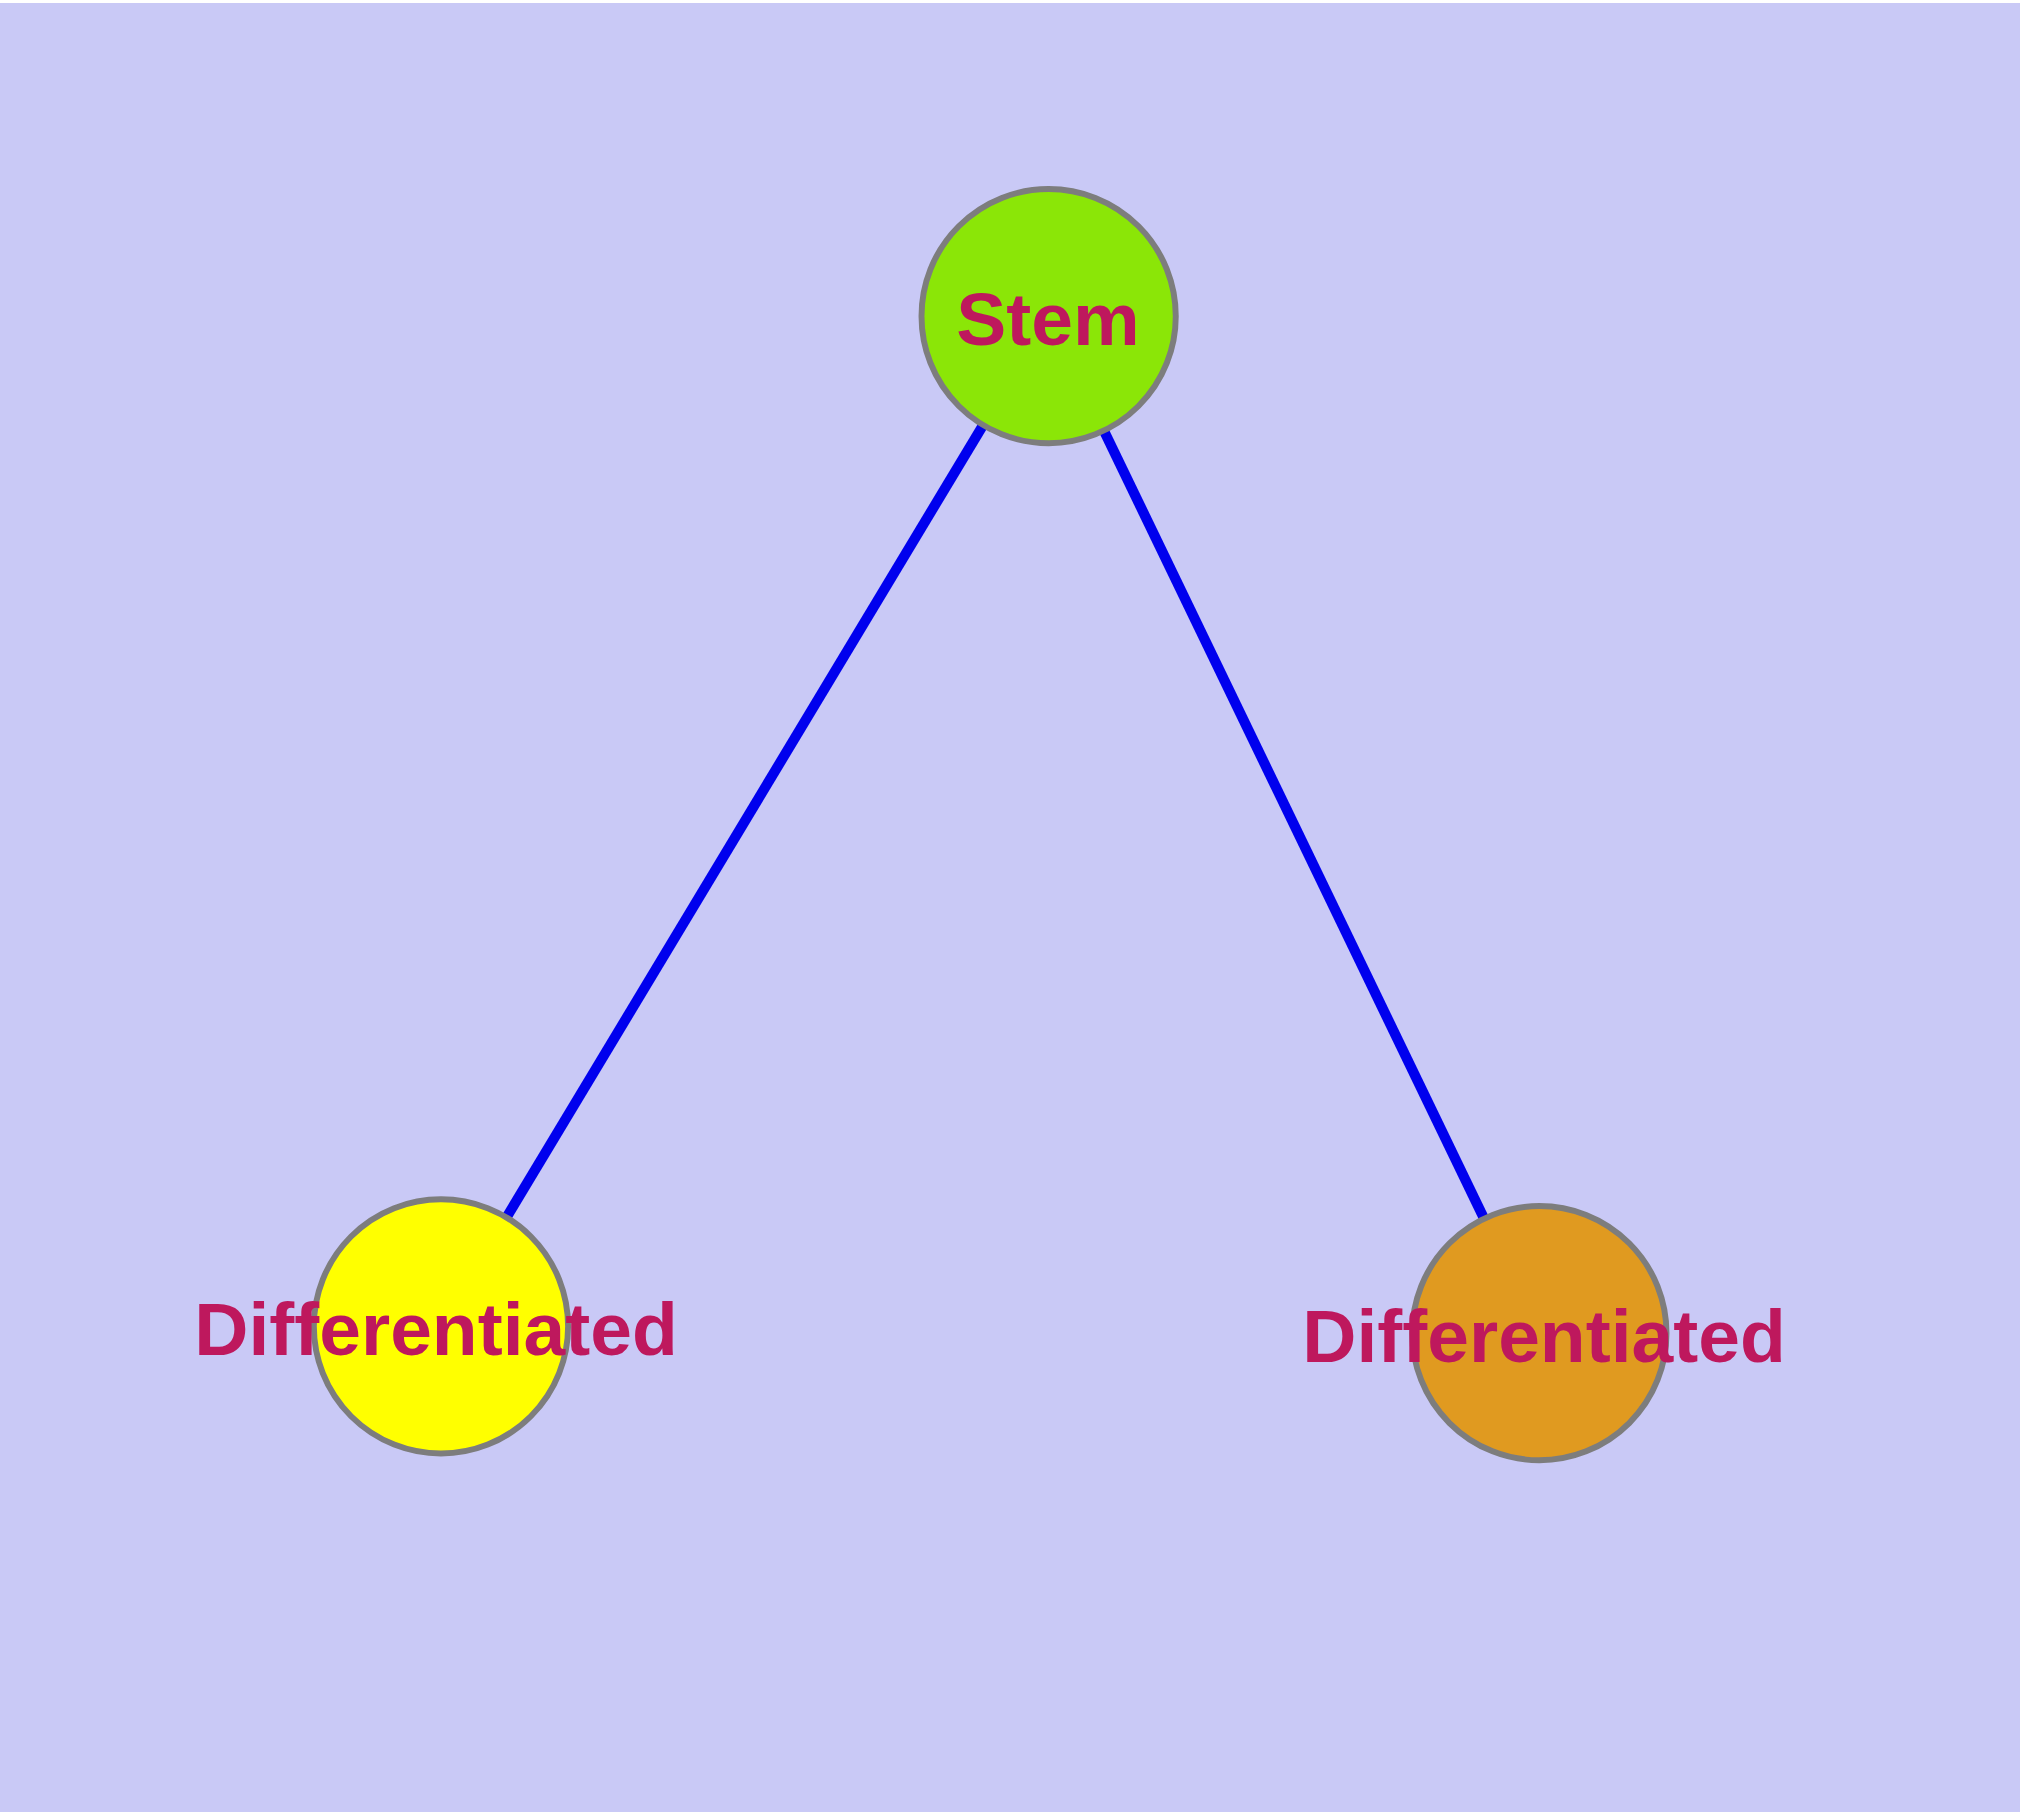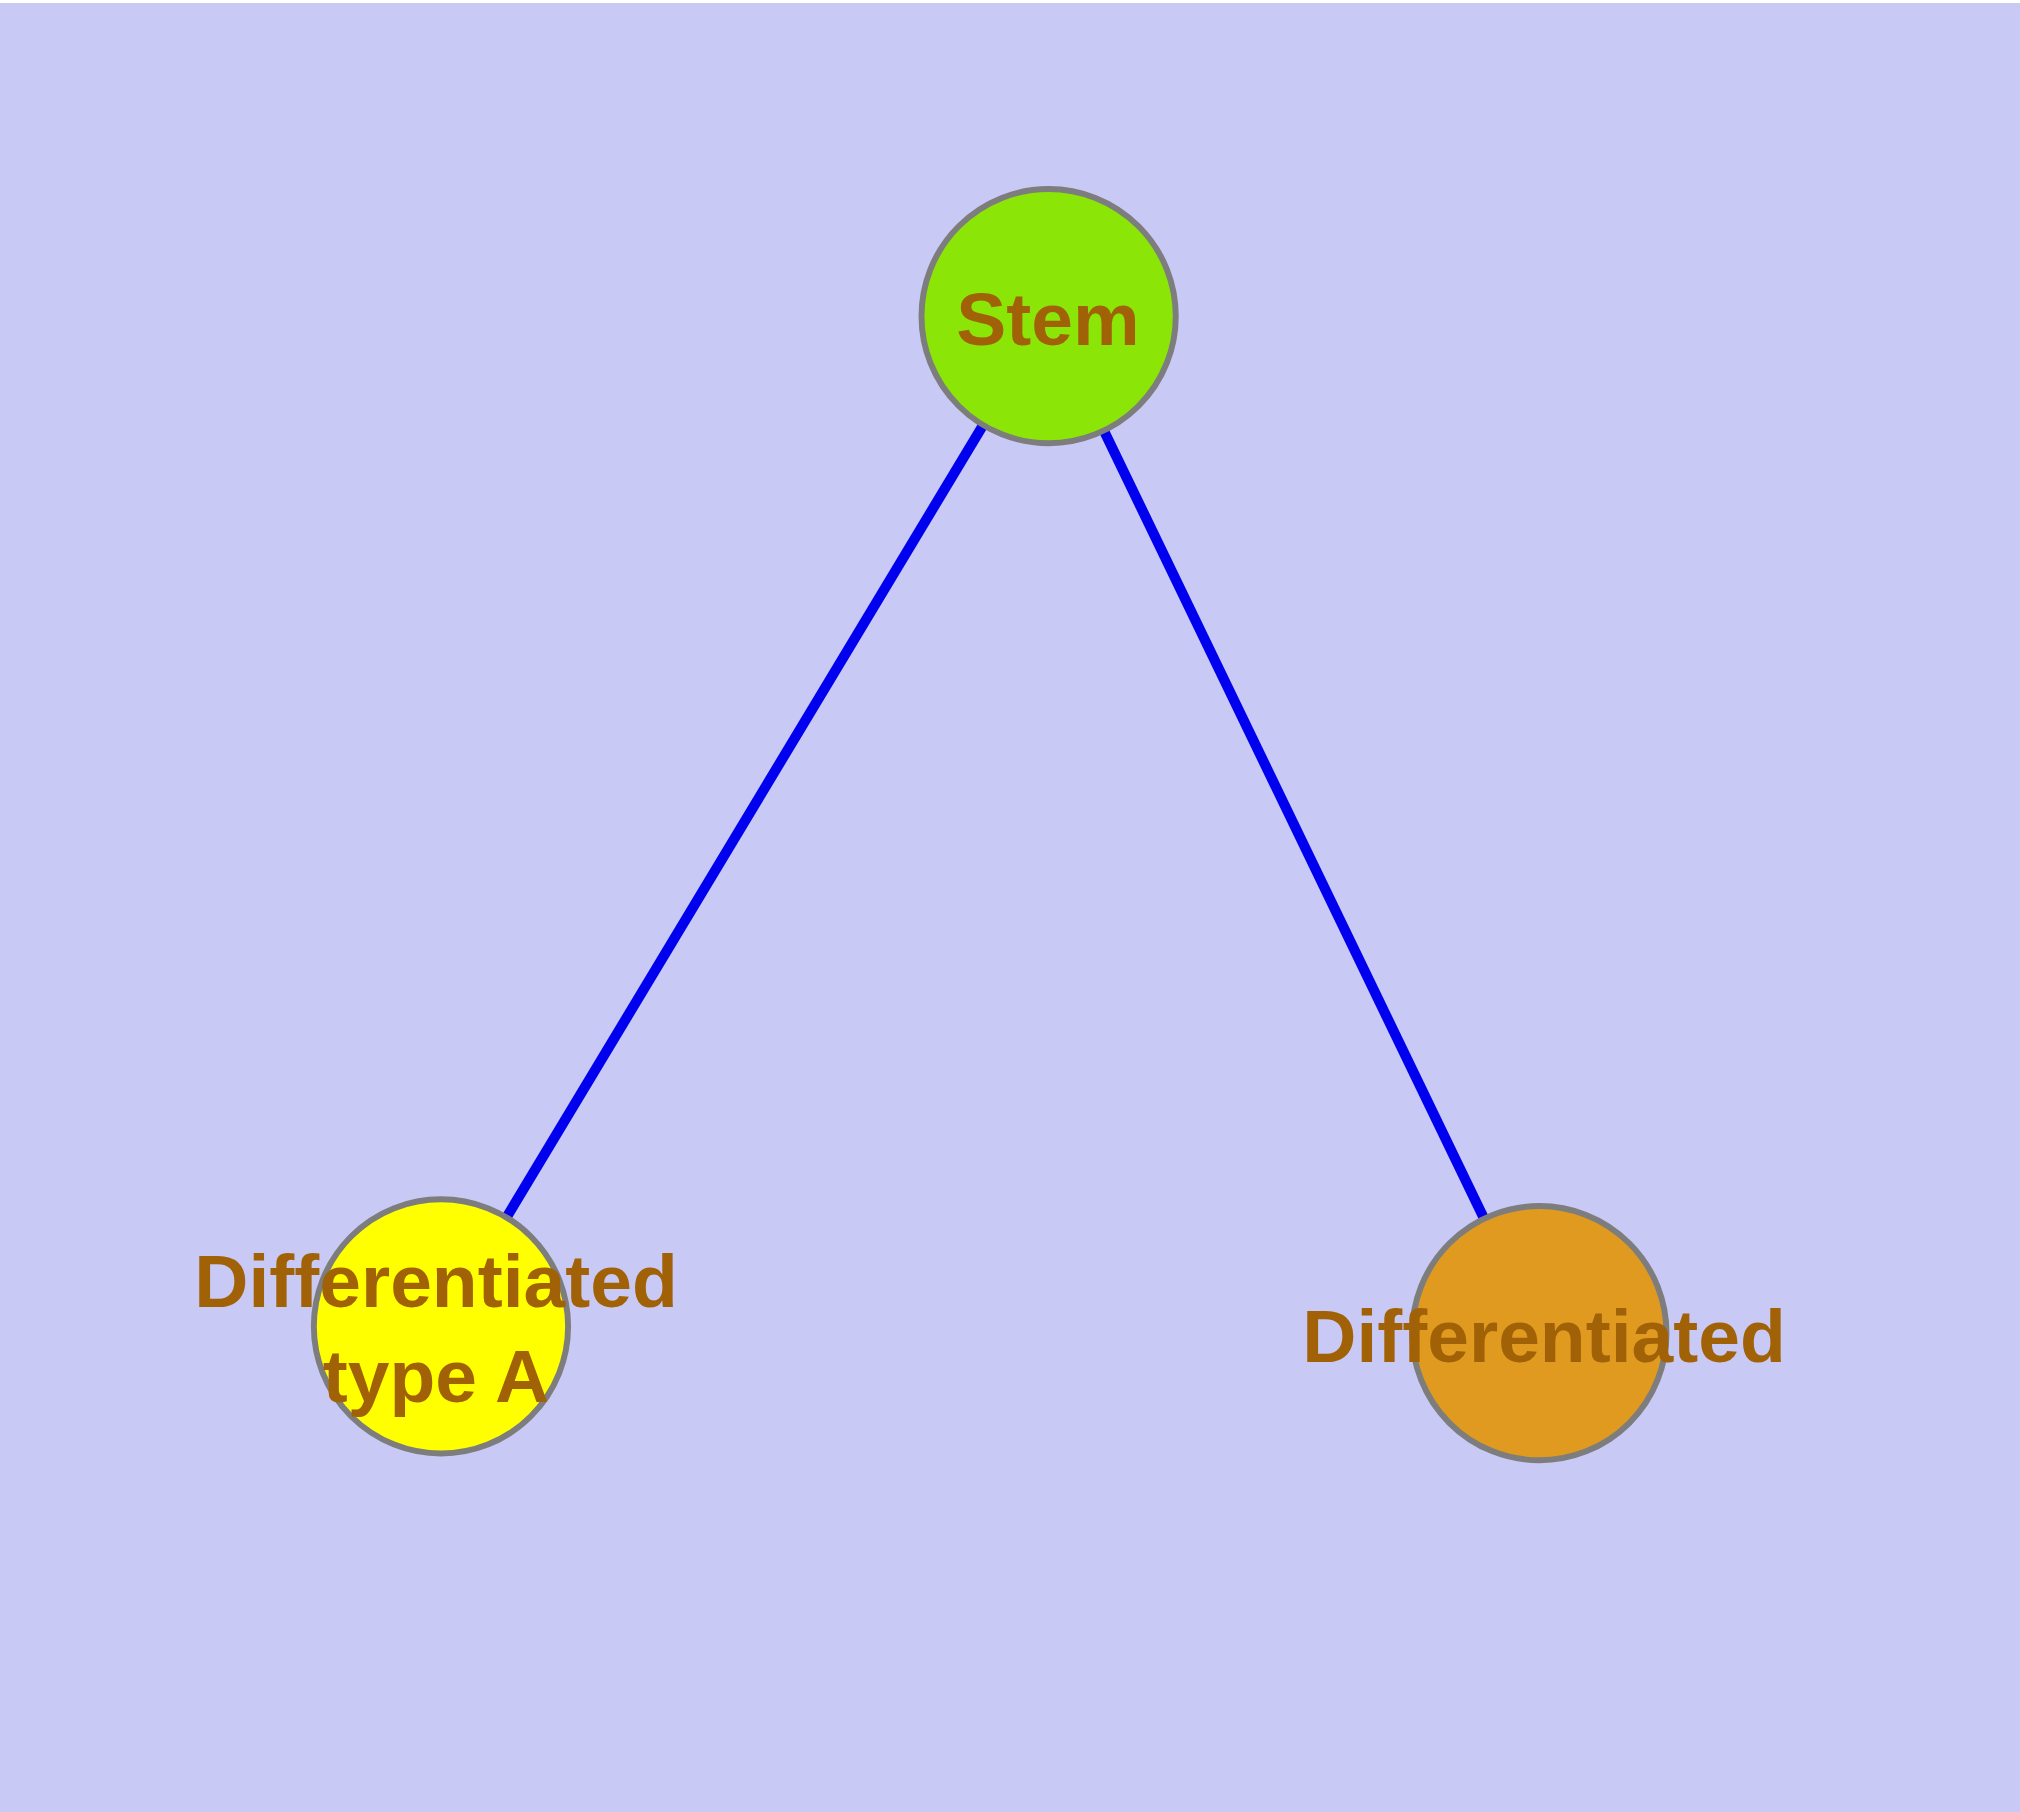--- a/index.html
+++ b/index.html
@@ -35,21 +35,21 @@
     fill: none;
   }
   .node-circle {
     stroke: #7D7D7D;
     stroke-width: 7px;
   }
   .node-label {
     position: absolute;
     transform: translate(-50%, -50%);
     text-align: center;
-    color: #a16207;
+    color: #be185d;
     font-size: 75px;
     line-height: 95px;
     font-weight: 700;
     white-space: nowrap;
     letter-spacing: 0;
   }
   .node-label .label-line {
     display: block;
   }
 </style>
@@ -66,20 +66,19 @@
 
     <circle class="node-circle" cx="1237" cy="373" r="150" fill="#8BE607"></circle>
     <circle class="node-circle" cx="520" cy="1565" r="150" fill="#FFFF00"></circle>
     <circle class="node-circle" cx="1816" cy="1573" r="150" fill="#E09A20"></circle>
   </svg>
 
   <div class="node-label" style="left:1048px; top:319px;">Stem</div>
 
   <div class="node-label" style="left:436px; top:1329px;">
     <span class="label-line">Differentiated</span>
-    <span class="label-line">type A</span>
   </div>
 
   <div class="node-label" style="left:1544px; top:1336px;">
     <span class="label-line">Differentiated</span>
   </div>
 </div>
 
 
 </body></html>

